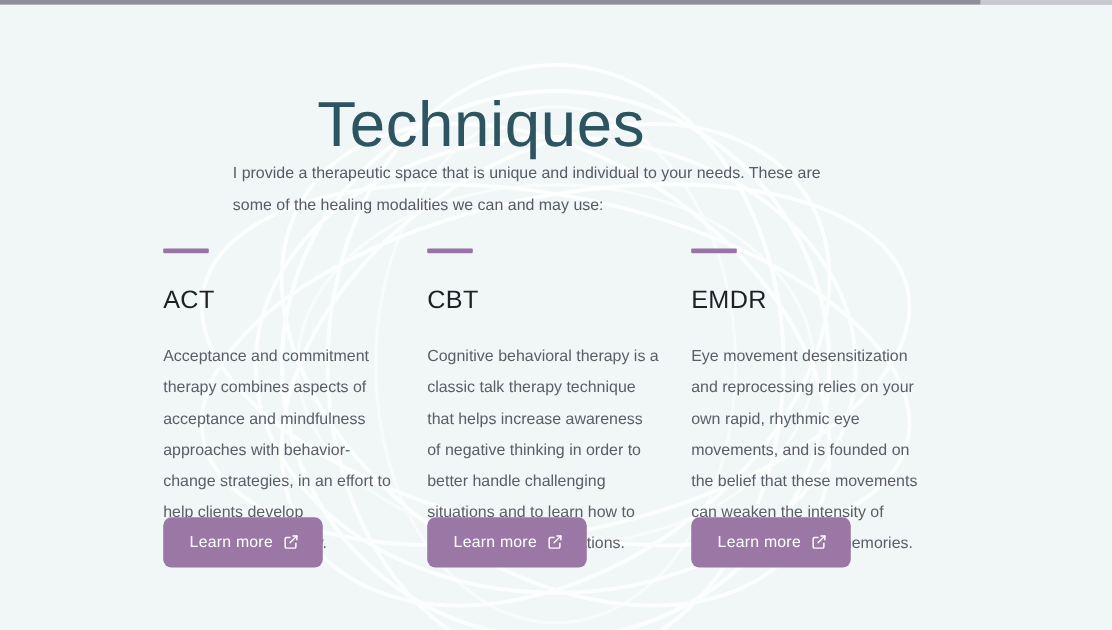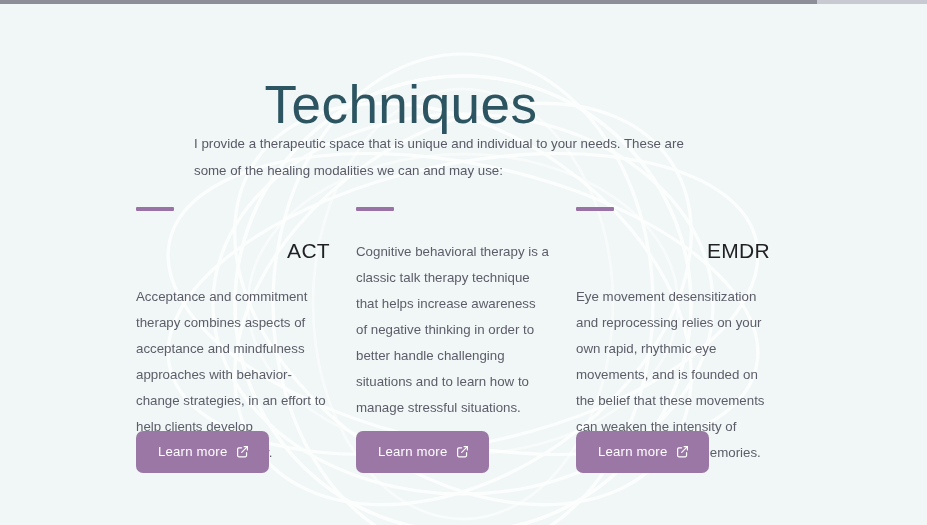--- a/index.html
+++ b/index.html
@@ -98,21 +98,20 @@
     border-radius: 1px;
     margin-bottom: 28px;
   }
   .card-title {
     font-size: 21px;
     font-weight: 400;
     color: #1f2024;
     letter-spacing: 0.3px;
     margin: 0 0 22px 0;
     line-height: 1.1;
-    text-align: right;
   }
   .card-body {
     font-size: 13.3px;
     line-height: 1.95;
     color: #5c5d68;
     margin: 0;
   }
 
   
   .btn-row {
@@ -181,20 +180,21 @@
   <div class="cards">
 
     <div class="card">
       <div class="accent-bar"></div>
       <h2 class="card-title">ACT</h2>
       <p class="card-body">Acceptance and commitment therapy combines aspects of acceptance and mindfulness approaches with behavior-change strategies, in an effort to help clients develop psychological flexibility.</p>
     </div>
 
     <div class="card">
       <div class="accent-bar"></div>
+      <h2 class="card-title">CBT</h2>
       <p class="card-body">Cognitive behavioral therapy is a classic talk therapy technique that helps increase awareness of negative thinking in order to better handle challenging situations and to learn how to manage stressful situations.</p>
     </div>
 
     <div class="card">
       <div class="accent-bar"></div>
       <h2 class="card-title">EMDR</h2>
       <p class="card-body">Eye movement desensitization and reprocessing relies on your own rapid, rhythmic eye movements, and is founded on the belief that these movements can weaken the intensity of emotionally charged memories.</p>
     </div>
 
   </div>

